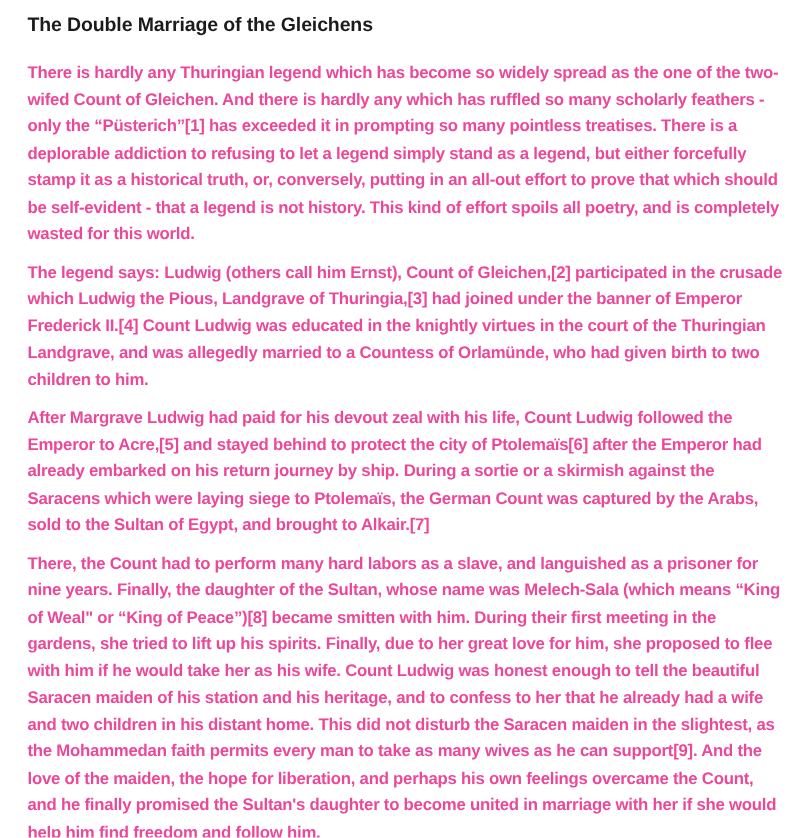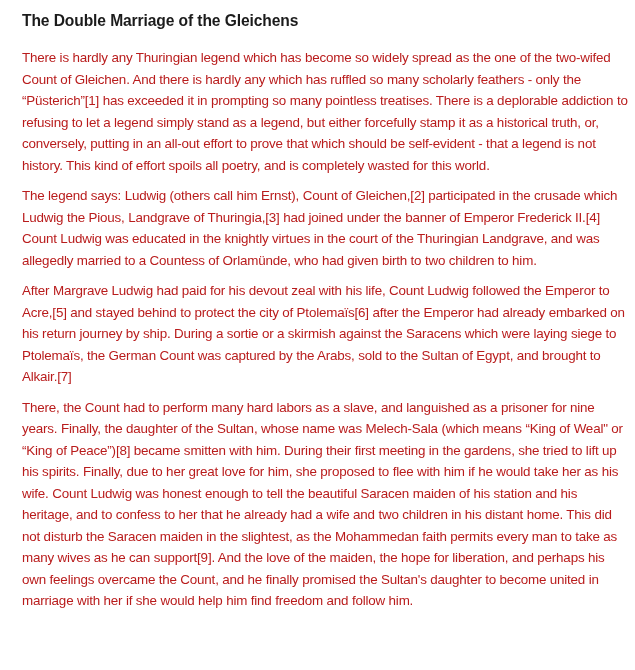--- a/index.html
+++ b/index.html
@@ -24,22 +24,23 @@
     font-weight: bold;
     letter-spacing: -0.1px;
     line-height: 21px;
     color: #1b1b1b;
   }
   .article p {
     margin: 0 0 9px 0;
     font-size: 13.4px;
     letter-spacing: -0.18px;
     line-height: 21.5px;
-    color: #b91c1c;
+    color: #ec4899;
     text-align: left;
+    font-weight: bold;
   }
 </style>
 </head>
 <body>
 
 <div class="article">
   <h1 class="article-title">The Double Marriage of the Gleichens</h1>
 
   <p>There is hardly any Thuringian legend which has become so widely spread as the one of the two-wifed Count of Gleichen. And there is hardly any which has ruffled so many scholarly feathers - only the “Püsterich”[1] has exceeded it in prompting so many pointless treatises. There is a deplorable addiction to refusing to let a legend simply stand as a legend, but either forcefully stamp it as a historical truth, or, conversely, putting in an all-out effort to prove that which should be self-evident - that a legend is not history. This kind of effort spoils all poetry, and is completely wasted for this world.</p>
 

